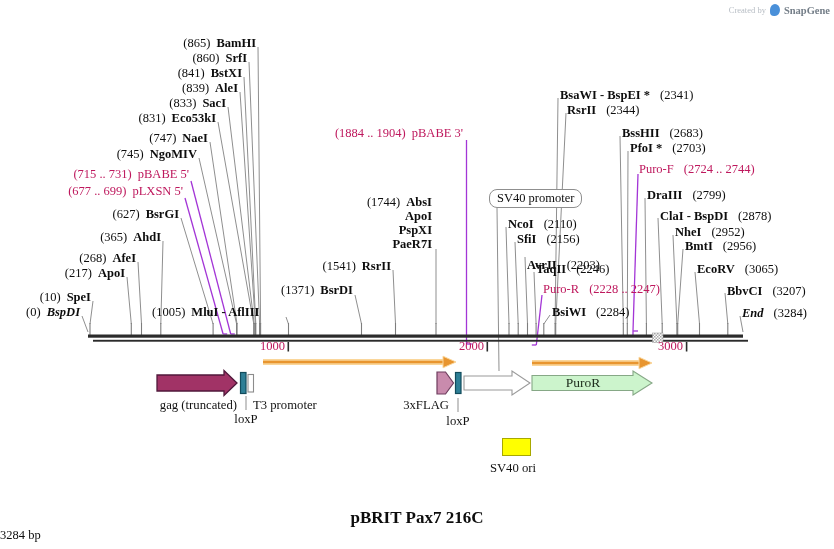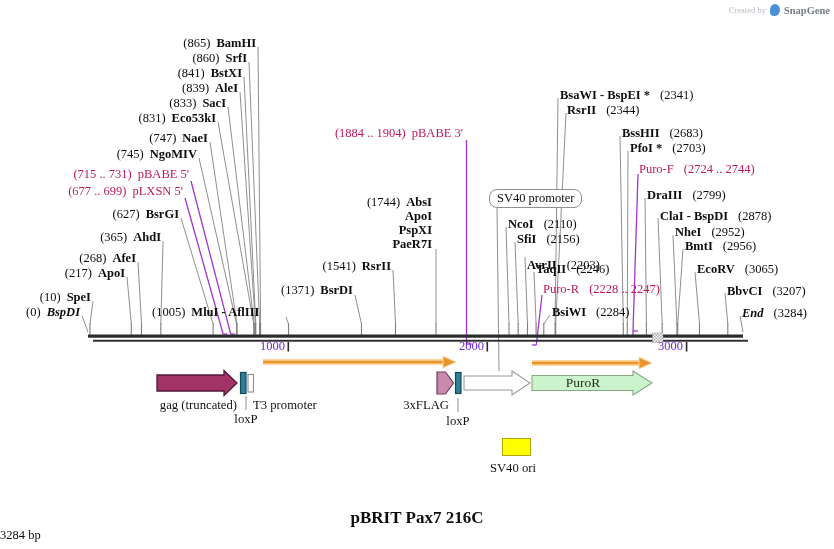--- a/index.html
+++ b/index.html
@@ -9,21 +9,21 @@
   .lab{position:absolute;font-size:12.5px;line-height:14px;white-space:nowrap;color:#0d0d0d;}
   .lab .nm{font-weight:bold;}
   .lab .pos + .nm{margin-left:6px;}
   .lab.rhs .nm + .pos{margin-left:10px;}
   .lab.primer{color:#be185d;}
   .lab.primer .nm{font-weight:normal;}
   .lab .se{font-style:italic;}
   .sv40box{position:absolute;left:489px;top:189px;border:1px solid #8f8f8f;border-radius:8px;
            background:#fff;padding:0 7px;font-size:12.5px;line-height:17px;white-space:nowrap;}
   .flabel{position:absolute;font-size:12.7px;line-height:14px;color:#111;white-space:nowrap;}
-  .rtick{position:absolute;font-size:12.5px;line-height:13px;color:#6d28d9;}
+  .rtick{position:absolute;font-size:12.5px;line-height:13px;color:#be185d;}
   .ptitle{position:absolute;left:0;right:0;top:508px;text-align:center;font-weight:bold;font-size:17px;}
   .psize{position:absolute;left:0;right:0;top:528px;font-size:12.5px;}
   .wm{position:absolute;top:4px;right:4px;display:flex;align-items:center;gap:4px;}
   .wm .created{font-size:8.5px;color:#b7bdc4;}
   .wm .logo{width:10px;height:12px;background:#4a90d9;border-radius:50% 50% 50% 4px;}
   .wm .brand{font-size:10.5px;color:#747e88;font-weight:600;}
   .purorlbl{position:absolute;left:533px;top:375px;width:100px;text-align:center;
             font-size:13.5px;color:#20301f;}
 </style>
 </head>

